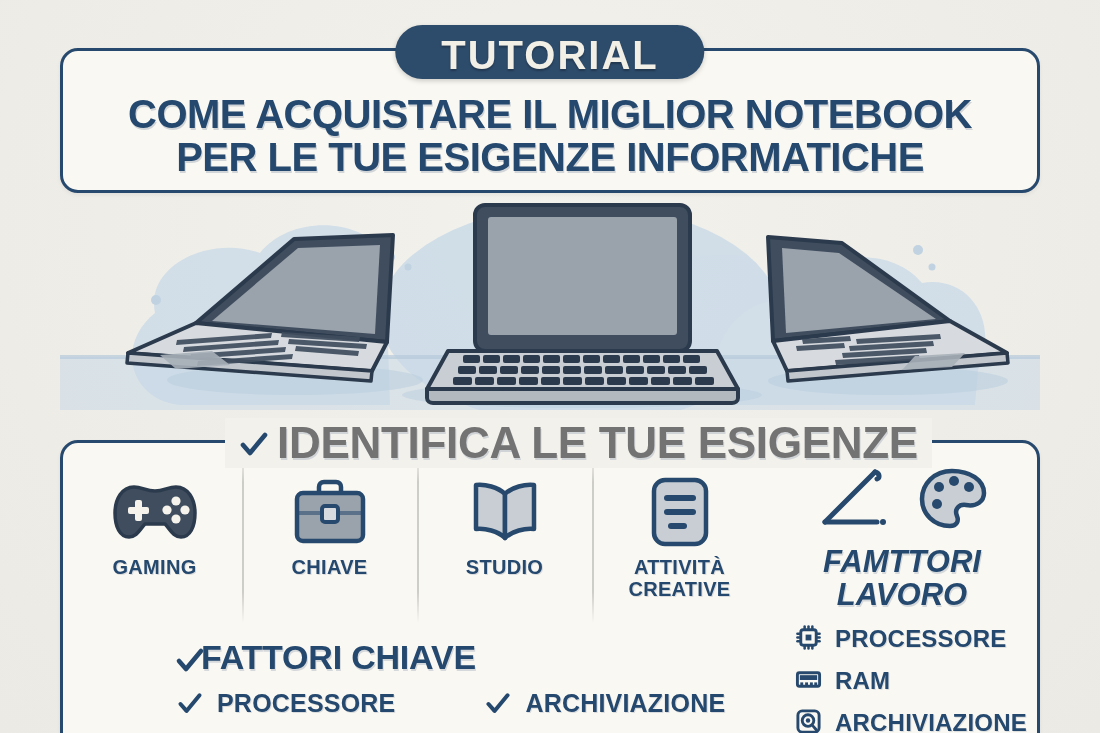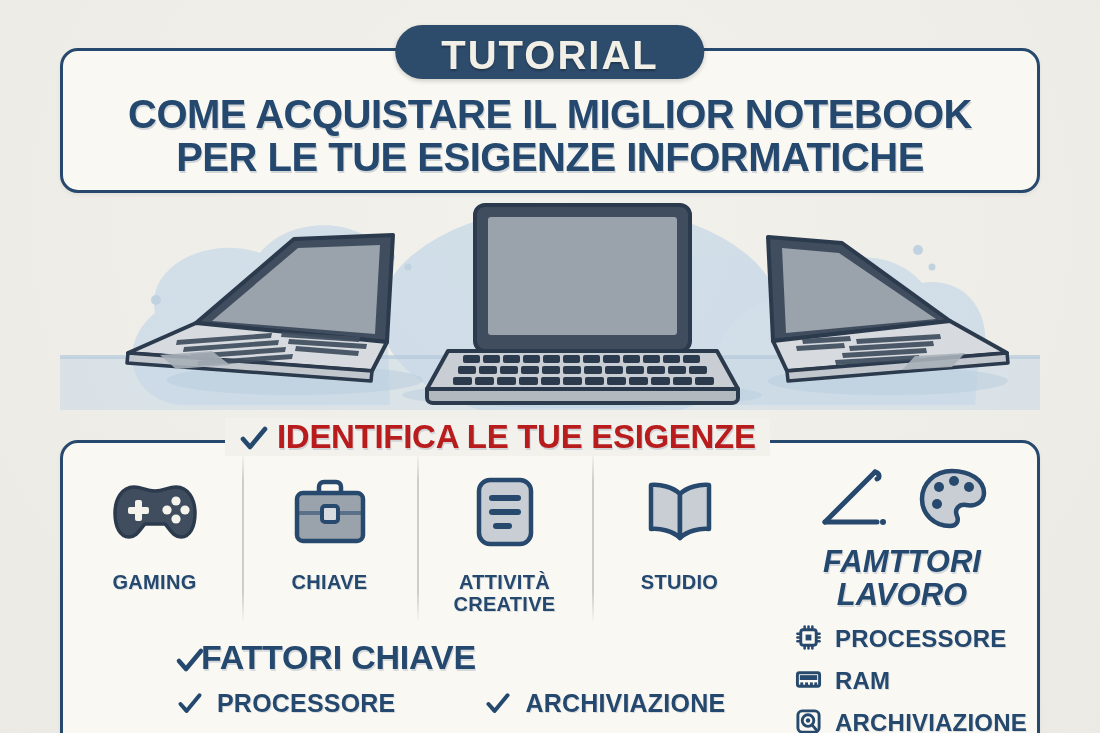--- a/index.html
+++ b/index.html
@@ -98,22 +98,22 @@
     left: 225px;
     top: 418px;
     display: flex;
     align-items: center;
     gap: 12px;
     background: #f2f1ec;
     padding: 0 14px;
     z-index: 6;
   }
   .section-head .htxt {
-    color: #b91c1c;
-    font-size: 33px;
+    color: #737373;
+    font-size: 44px;
     font-weight: bold;
     letter-spacing: -0.3px;
     text-shadow: 1px 2px 0 rgba(160,170,185,0.4);
     white-space: nowrap;
   }
 
   .check {
     display: inline-block;
     width: 26px;
     height: 26px;
@@ -140,21 +140,21 @@
   .icon-col + .icon-col::before {
     content: "";
     position: absolute;
     left: 0; top: -14px;
     width: 2px;
     height: 172px;
     background: linear-gradient(to bottom, rgba(200,200,195,0.0), rgba(198,198,192,0.85) 18%, rgba(198,198,192,0.85) 82%, rgba(200,200,195,0));
   }
   .icon-art { height: 78px; display: flex; align-items: center; justify-content: center; }
   .icon-label {
-    margin-top: 20px;
+    margin-top: 5px;
     color: #24486e;
     font-size: 20px;
     font-weight: bold;
     text-align: center;
     letter-spacing: 0.3px;
     line-height: 1.12;
     text-shadow: 1px 1px 0 rgba(170,178,190,0.4);
   }
 
   
@@ -381,39 +381,39 @@
             <rect x="5" y="16" width="66" height="48" rx="6" fill="#9aa2ac" stroke="#27496d" stroke-width="4.5"></rect>
             <rect x="5" y="34" width="66" height="4" fill="#27496d" opacity="0.55"></rect>
             <rect x="30" y="29" width="16" height="16" rx="3" fill="#d7dade" stroke="#27496d" stroke-width="4"></rect>
           </svg>
         </div>
         <div class="icon-label">CHIAVE</div>
       </div>
 
       <div class="icon-col">
         <div class="icon-art">
+          <svg width="74" height="66" viewBox="0 0 74 66">
+            <path d="M37 15 C30 8 17 5 8 6 L8 50 C17 49 30 52 37 59 Z" fill="#c9ced4" stroke="#27496d" stroke-width="4.5" stroke-linejoin="round"></path>
+            <path d="M37 15 C44 8 57 5 66 6 L66 50 C57 49 44 52 37 59 Z" fill="#c9ced4" stroke="#27496d" stroke-width="4.5" stroke-linejoin="round"></path>
+            <path d="M37 15 L37 59" stroke="#27496d" stroke-width="4" stroke-linecap="round"></path>
+          </svg>
+        </div>
+        <div class="icon-label">STUDIO</div>
+      </div>
+
+      <div class="icon-col">
+        <div class="icon-art">
           <svg width="62" height="74" viewBox="0 0 62 74">
             <rect x="5" y="5" width="52" height="64" rx="11" fill="#c9ced4" stroke="#27496d" stroke-width="4.5"></rect>
             <rect x="15" y="20" width="32" height="6" rx="3" fill="#27496d"></rect>
             <rect x="15" y="34" width="32" height="6" rx="3" fill="#27496d"></rect>
             <rect x="19" y="48" width="19" height="6" rx="3" fill="#27496d"></rect>
           </svg>
         </div>
         <div class="icon-label">ATTIVITÀ CREATIVE</div>
-      </div>
-
-      <div class="icon-col">
-        <div class="icon-art">
-          <svg width="74" height="66" viewBox="0 0 74 66">
-            <path d="M37 15 C30 8 17 5 8 6 L8 50 C17 49 30 52 37 59 Z" fill="#c9ced4" stroke="#27496d" stroke-width="4.5" stroke-linejoin="round"></path>
-            <path d="M37 15 C44 8 57 5 66 6 L66 50 C57 49 44 52 37 59 Z" fill="#c9ced4" stroke="#27496d" stroke-width="4.5" stroke-linejoin="round"></path>
-            <path d="M37 15 L37 59" stroke="#27496d" stroke-width="4" stroke-linecap="round"></path>
-          </svg>
-        </div>
-        <div class="icon-label">STUDIO</div>
       </div>
     </div>
 
     <div class="kf-left">
       <div class="kf-title">
         <span class="check">
           <svg width="30" height="30" viewBox="0 0 30 30">
               <path d="M4 15 L11 23 L26 5" fill="none" stroke="#24486e" stroke-width="4.6" stroke-linecap="round" stroke-linejoin="round"></path>
             </svg>
         </span>

